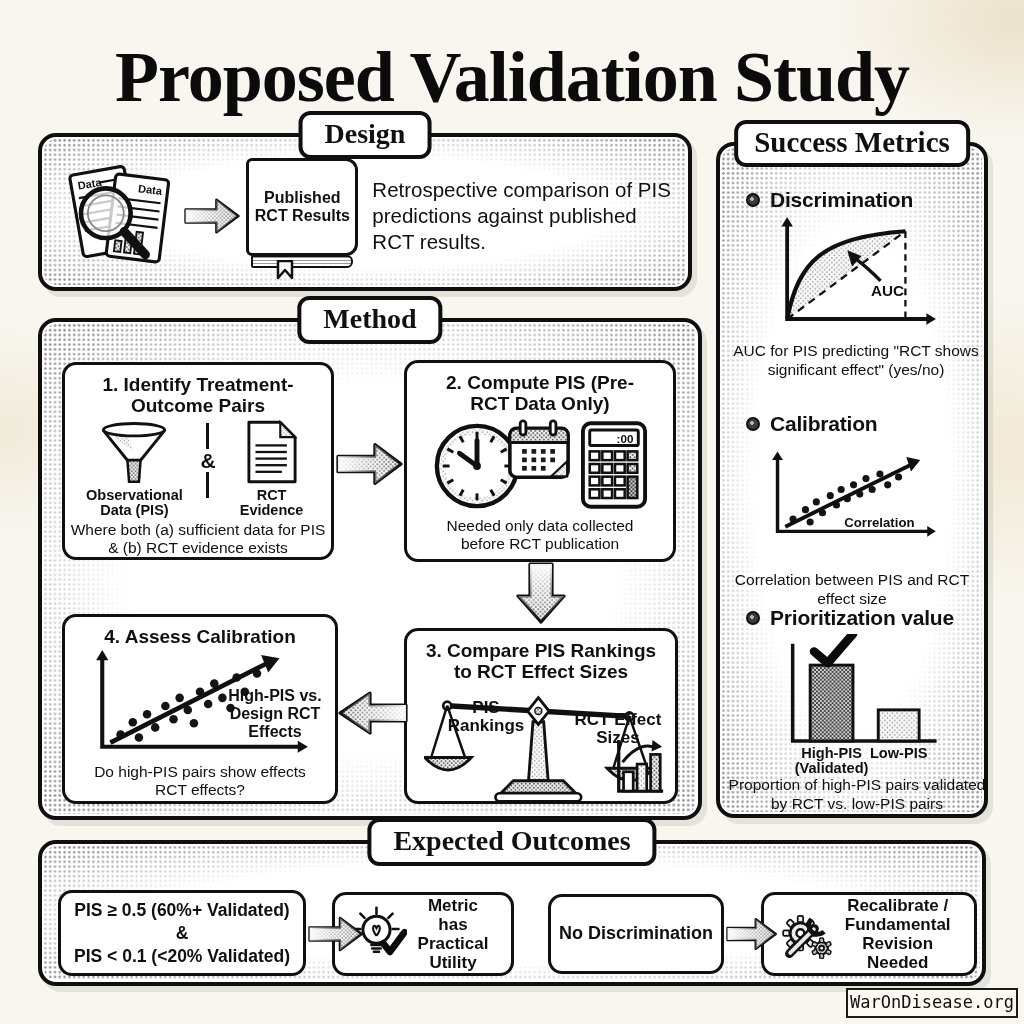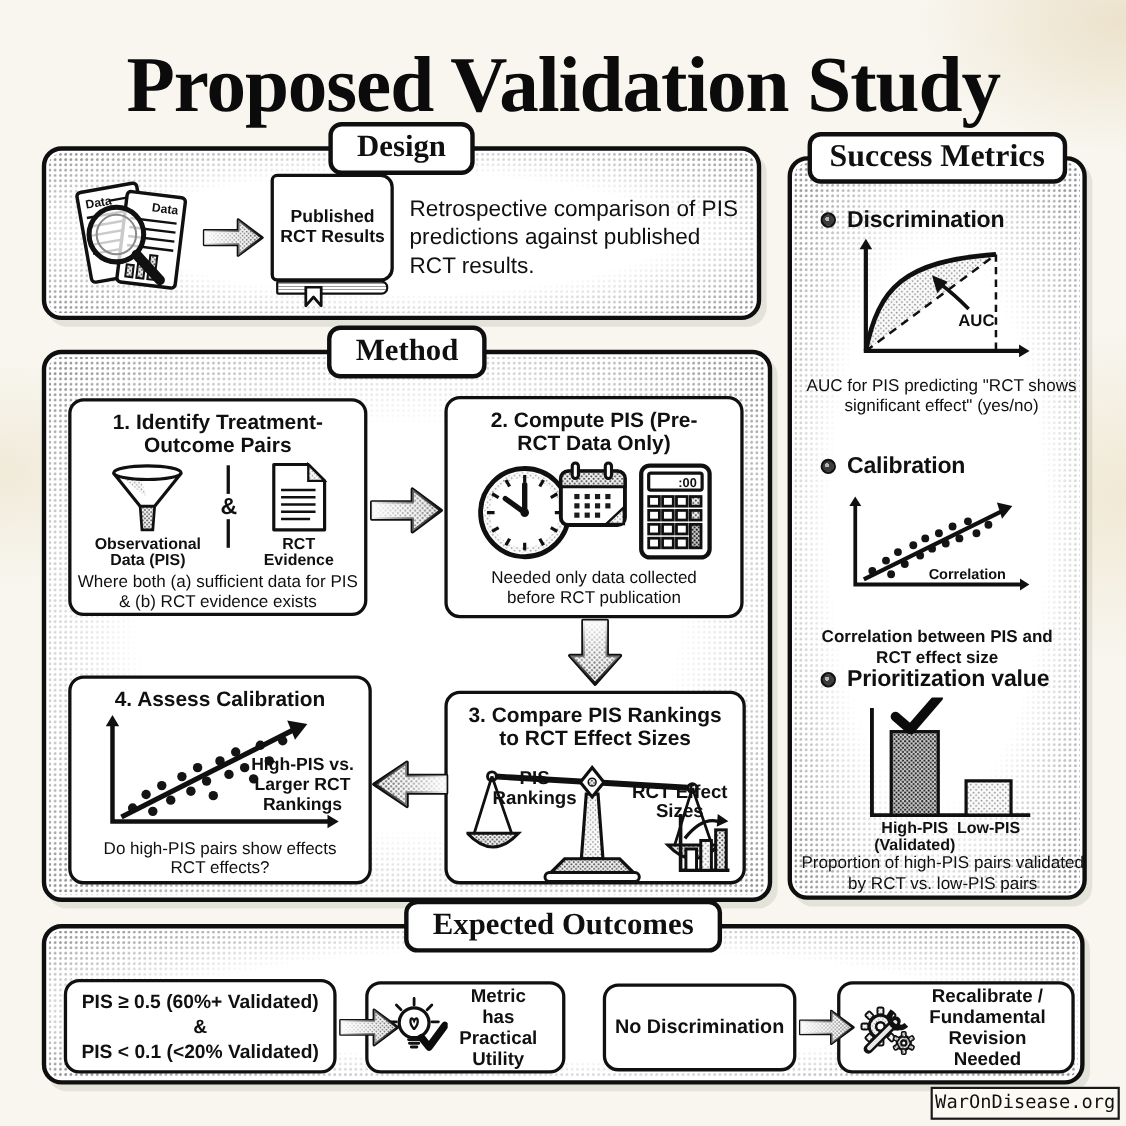--- a/index.html
+++ b/index.html
@@ -330,21 +330,21 @@
           <circle cx="130" cy="34" r="4.2"></circle>
             <circle cx="138" cy="48" r="4.2"></circle>
             <circle cx="146" cy="58" r="4.2"></circle>
           <circle cx="152" cy="28" r="4.2"></circle>
             <circle cx="160" cy="42" r="4.2"></circle>
             <circle cx="172" cy="24" r="4.2"></circle>
         </g>
         <line x1="28" y1="92" x2="182" y2="14" stroke="#101010" stroke-width="4.6"></line>
         <polygon points="176,6 194,9 183,23" fill="#101010"></polygon>
       </svg>
-      <div style="position:absolute; right:6px; top:70px; width:108px; font-weight:bold; font-size:16px; line-height:1.12; text-align:center;">High-PIS vs. Larger RCT Rankings</div>
+      <div style="position:absolute; right:6px; top:70px; width:108px; font-weight:bold; font-size:16px; line-height:1.12; text-align:center;">High-PIS vs. Design RCT Effects</div>
       <div class="note" style="width:230px;">Do high-PIS pairs show effects RCT effects?</div>
     </div>
 
     <svg class="arrow" style="left:294px; top:118px;" width="68" height="48" viewBox="0 0 70 48">
       <polygon points="2,16 40,16 40,4 67,24 40,44 40,32 2,32" fill="url(#ht)" stroke="#101010" stroke-width="3.2" stroke-linejoin="round"></polygon>
       <polygon points="2,16 40,16 40,4 67,24 40,44 40,32 2,32" fill="url(#fadeL)"></polygon>
     </svg>
     <svg class="arrow" style="left:472px; top:240px;" width="54" height="62" viewBox="0 0 54 62">
       <polygon points="16,2 38,2 38,34 50,34 27,60 4,34 16,34" fill="url(#ht)" stroke="#101010" stroke-width="3.2" stroke-linejoin="round"></polygon>
       <polygon points="16,2 38,2 38,34 50,34 27,60 4,34 16,34" fill="url(#fadeT)"></polygon>
@@ -402,21 +402,21 @@
             <circle cx="134" cy="36" r="4.6"></circle>
           <circle cx="142" cy="50" r="4.6"></circle>
             <circle cx="152" cy="30" r="4.6"></circle>
             <circle cx="162" cy="44" r="4.6"></circle>
           <circle cx="176" cy="34" r="4.6"></circle>
         </g>
         <line x1="30" y1="98" x2="192" y2="18" stroke="#101010" stroke-width="5"></line>
         <polygon points="186,8 204,12 192,27" fill="#101010"></polygon>
         <text x="106" y="98" font-size="17" font-weight="bold" fill="#101010">Correlation</text>
       </svg>
-      <div class="caption" style="width:240px; margin:15px auto;font-weight:bold;">Correlation between PIS and RCT effect size</div>
+      <div class="caption" style="width:240px; margin:15px auto;">Correlation between PIS and RCT effect size</div>
     </div>
 
     <div class="metric" style="top:460px;">
       <div class="metric-head">
         <span class="bullet"></span>
         <span class="metric-title">Prioritization value</span>
       </div>
       <svg class="metric-chart" width="188" height="142" viewBox="0 0 190 146">
         <path d="M34 10 V110 H182" stroke="#101010" stroke-width="3.6" fill="none"></path>
         <rect x="52" y="32" width="44" height="78" fill="url(#htd)" stroke="#101010" stroke-width="3"></rect>

